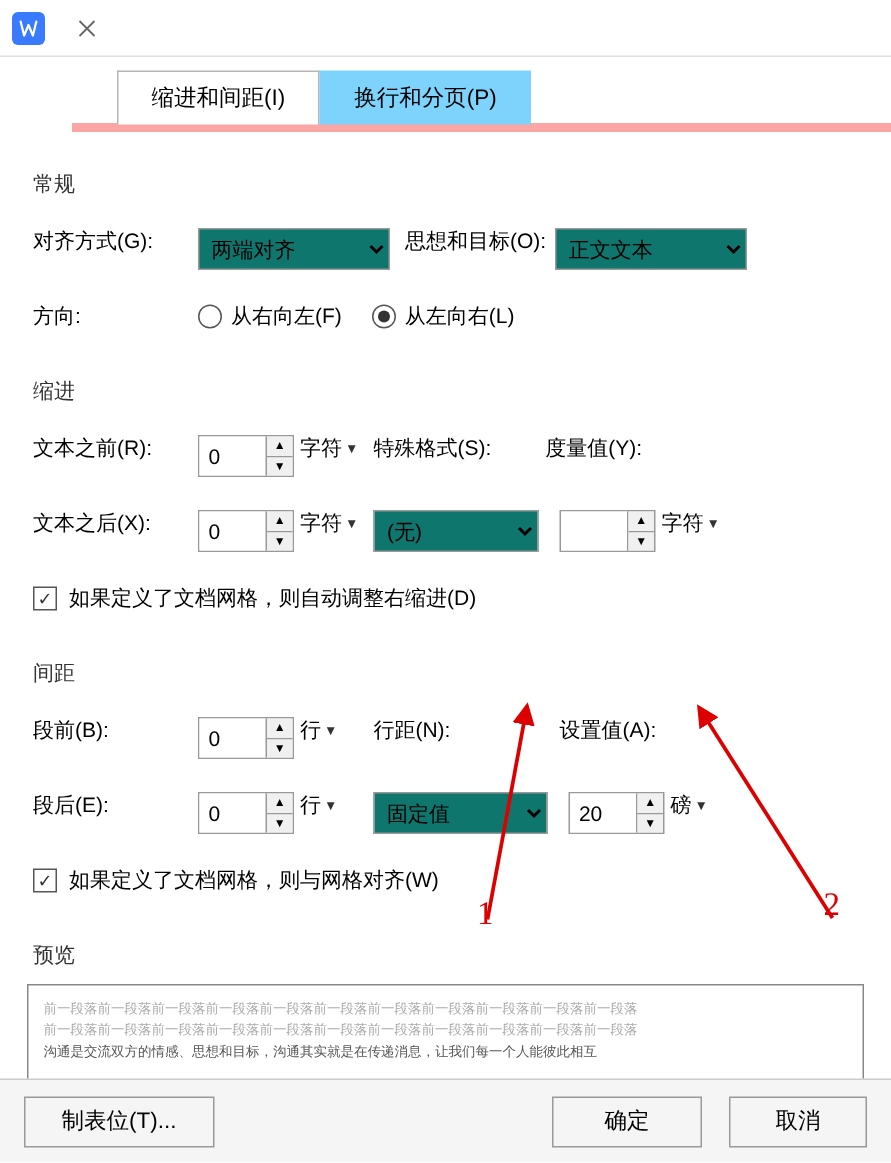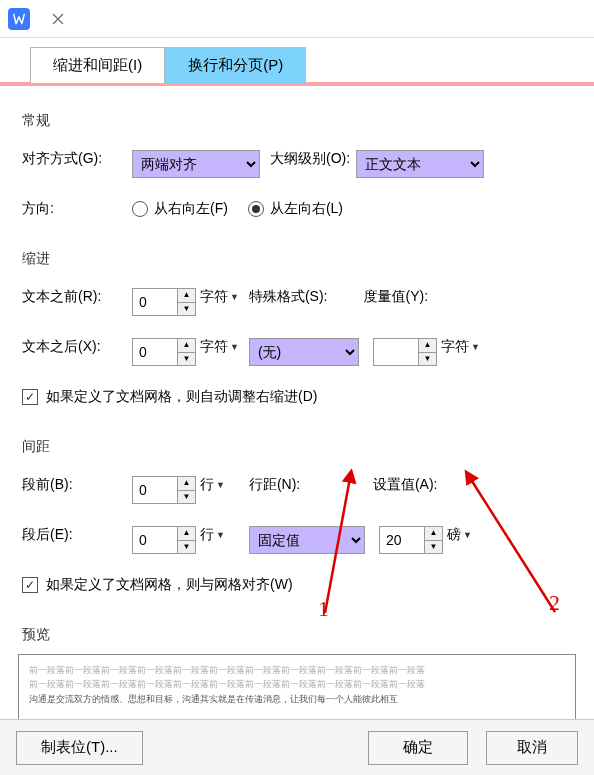--- a/index.html
+++ b/index.html
@@ -2,29 +2,29 @@
 <html><head>
 <meta charset="utf-8">
 <style>
 * { box-sizing: border-box; margin: 0; padding: 0; }
 body { font-family: "Microsoft YaHei", SimSun, sans-serif; font-size: 14px; background: #fff; width: 594px; height: 775px; overflow: hidden; position: relative; }
 .titlebar { height: 38px; display: flex; align-items: center; padding: 0 8px; border-bottom: 1px solid #e0e0e0; }
 .app-icon { width: 22px; height: 22px; background: #3a7afe; border-radius: 4px; display: flex; align-items: center; justify-content: center; margin-right: 8px; }
 .app-icon svg { width: 14px; height: 14px; }
 .title { flex: 1; font-size: 14px; color: #333; }
 .closebtn { width: 40px; height: 30px; display: flex; align-items: center; justify-content: center; color: #666; font-size: 18px; }
-.tabs { display: flex; border-bottom: 4px solid #fca5a5; padding: 0 30px; margin-top: 8px; }
+.tabs { display: flex; border-bottom: 6px solid #fca5a5; padding: 0 30px; margin-top: 8px; margin-left: 48px; }
 .tab { padding: 8px 22px; border: 1px solid transparent; border-bottom: none; position: relative; top: 1px; background: #7dd3fc; cursor: pointer; font-size: 15px; }
 .tab.active { border-color: #b5b5b5; background: #fff; }
 .content { padding: 12px 22px 0 22px; }
 .section-title { font-size: 14px; margin: 14px 0 10px 0; color: #333; }
 .row { display: flex; align-items: flex-start; margin: 20px 0; min-height: 30px; }
 .label { width: 110px; white-space: nowrap; }
 .label2 { margin-left: 4px; margin-right: 6px; white-space: nowrap; }
-select.dd, .dd { height: 28px; border: 1px solid #999; background: #c4b5fd; padding: 0 4px; font-size: 14px; font-family: inherit; }
+select.dd, .dd { height: 28px; border: 1px solid #999; background: #0f766e; padding: 0 4px; font-size: 14px; font-family: inherit; }
 .spin { display: inline-flex; align-items: stretch; height: 28px; border: 1px solid #999; background: #fff; }
 .spin input { width: 44px; border: none; padding: 0 6px; font-size: 14px; font-family: inherit; text-align: left; outline: none; }
 .spin .sp { width: 18px; display: flex; flex-direction: column; border-left: 1px solid #999; }
 .spin .sp div { flex: 1; display: flex; align-items: center; justify-content: center; font-size: 8px; line-height: 1; background: #f0f0f0; cursor: pointer; }
 .spin .sp div:first-child { border-bottom: 1px solid #999; }
 .unit { display: inline-flex; align-items: center; margin-left: 4px; }
 .unit .caret { font-size: 9px; margin-left: 2px; color: #333; }
 .radio { display: inline-flex; align-items: center; margin-right: 20px; cursor: pointer; }
 .radio .circ { width: 16px; height: 16px; border: 1px solid #555; border-radius: 50%; margin-right: 6px; display: flex; align-items: center; justify-content: center; }
 .radio.checked .circ::after { content: ""; width: 8px; height: 8px; background: #333; border-radius: 50%; }
@@ -57,21 +57,21 @@
 <div class="tabs">
   <div class="tab active">缩进和间距(I)</div>
   <div class="tab">换行和分页(P)</div>
 </div>
 
 <div class="content">
   <div class="section-title">常规</div>
   <div class="row">
     <span class="label">对齐方式(G):</span>
     <select class="dd" style="width:128px"><option>两端对齐</option></select>
-    <span class="label2" style="margin-left:10px">大纲级别(O):</span>
+    <span class="label2" style="margin-left:10px">思想和目标(O):</span>
     <select class="dd" style="width:128px"><option>正文文本</option></select>
   </div>
   <div class="row">
     <span class="label">方向:</span>
     <span class="radio">
         <span class="circ"></span>
         <span>从右向左(F)</span>
       </span>
     <span class="radio checked">
         <span class="circ"></span>

